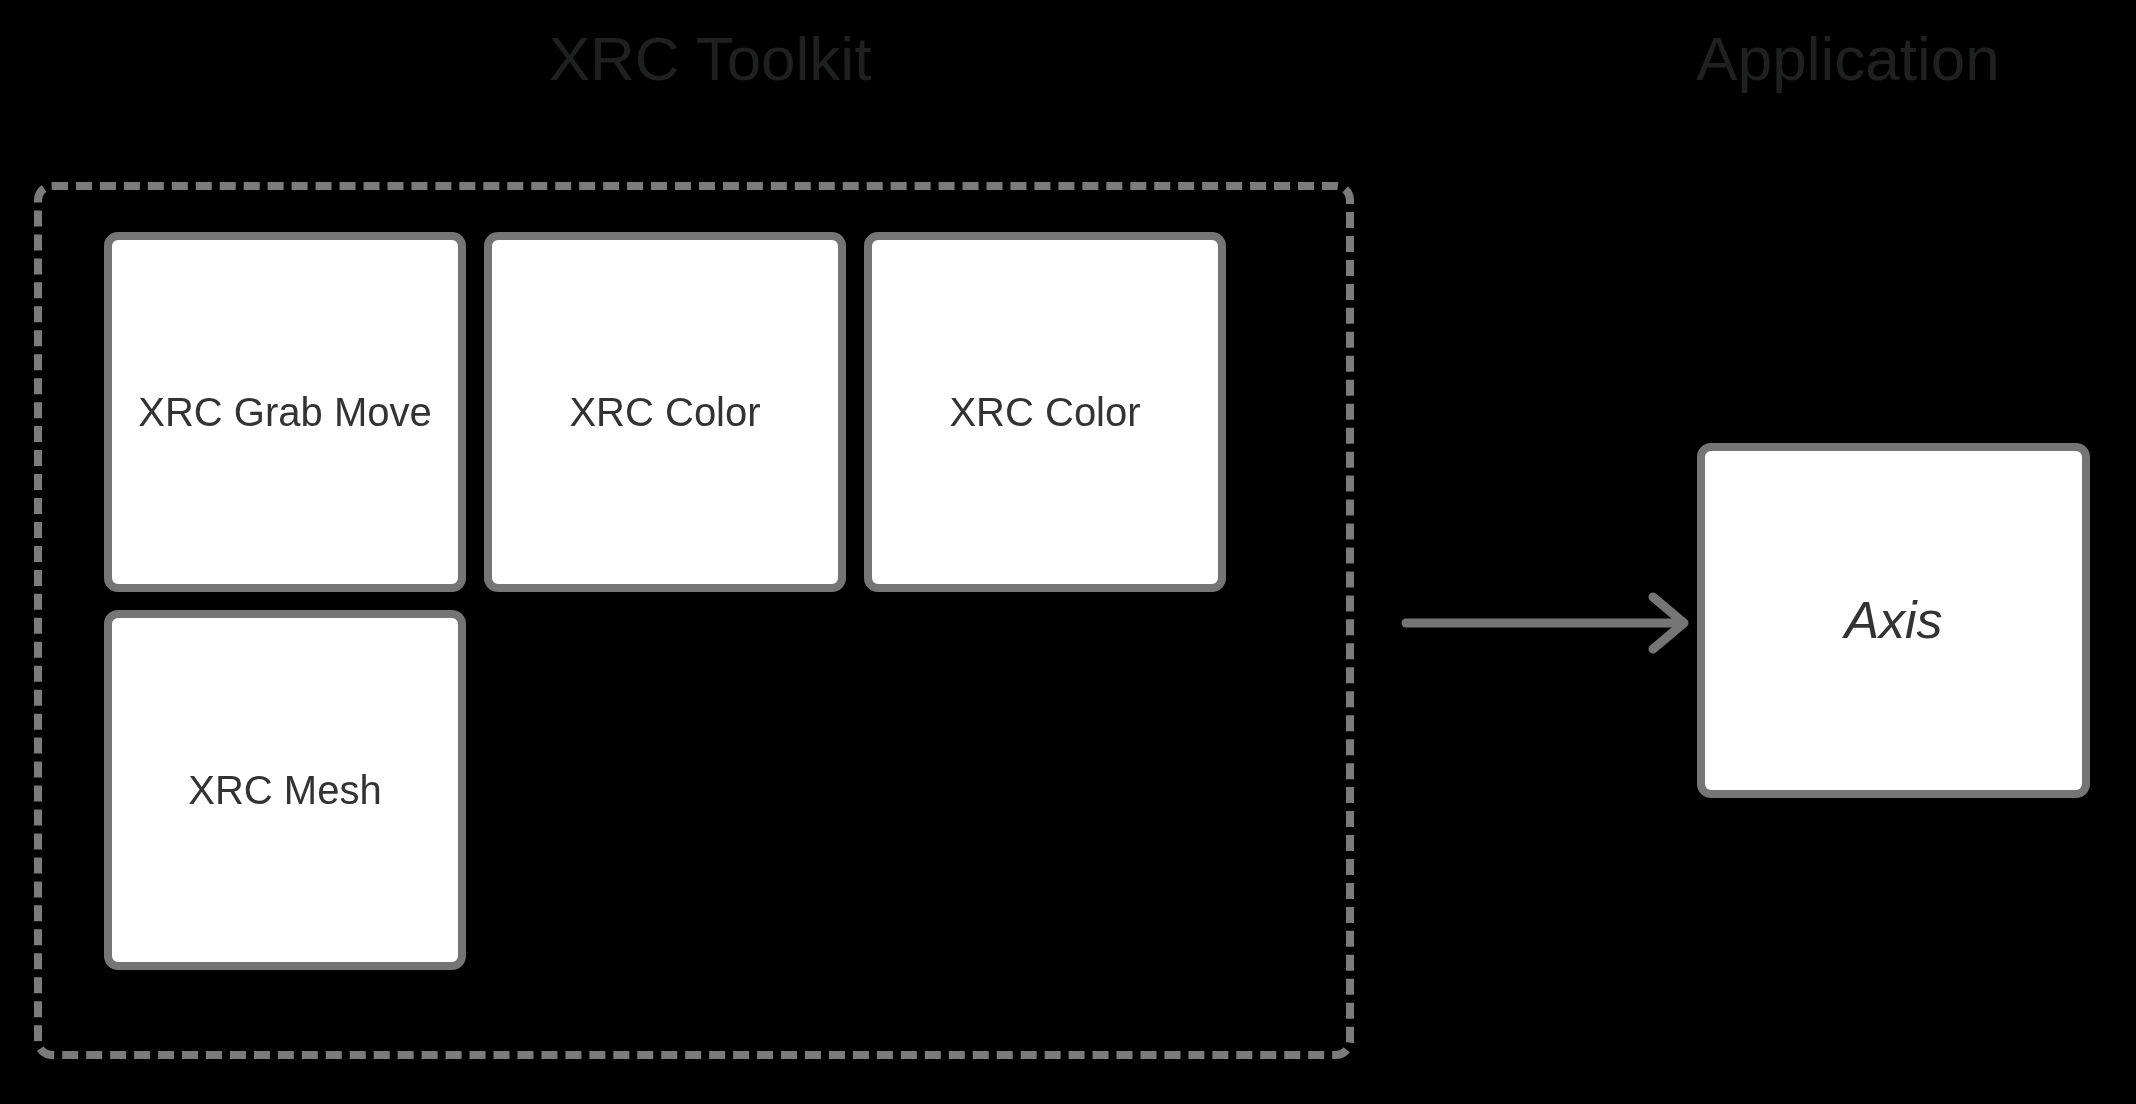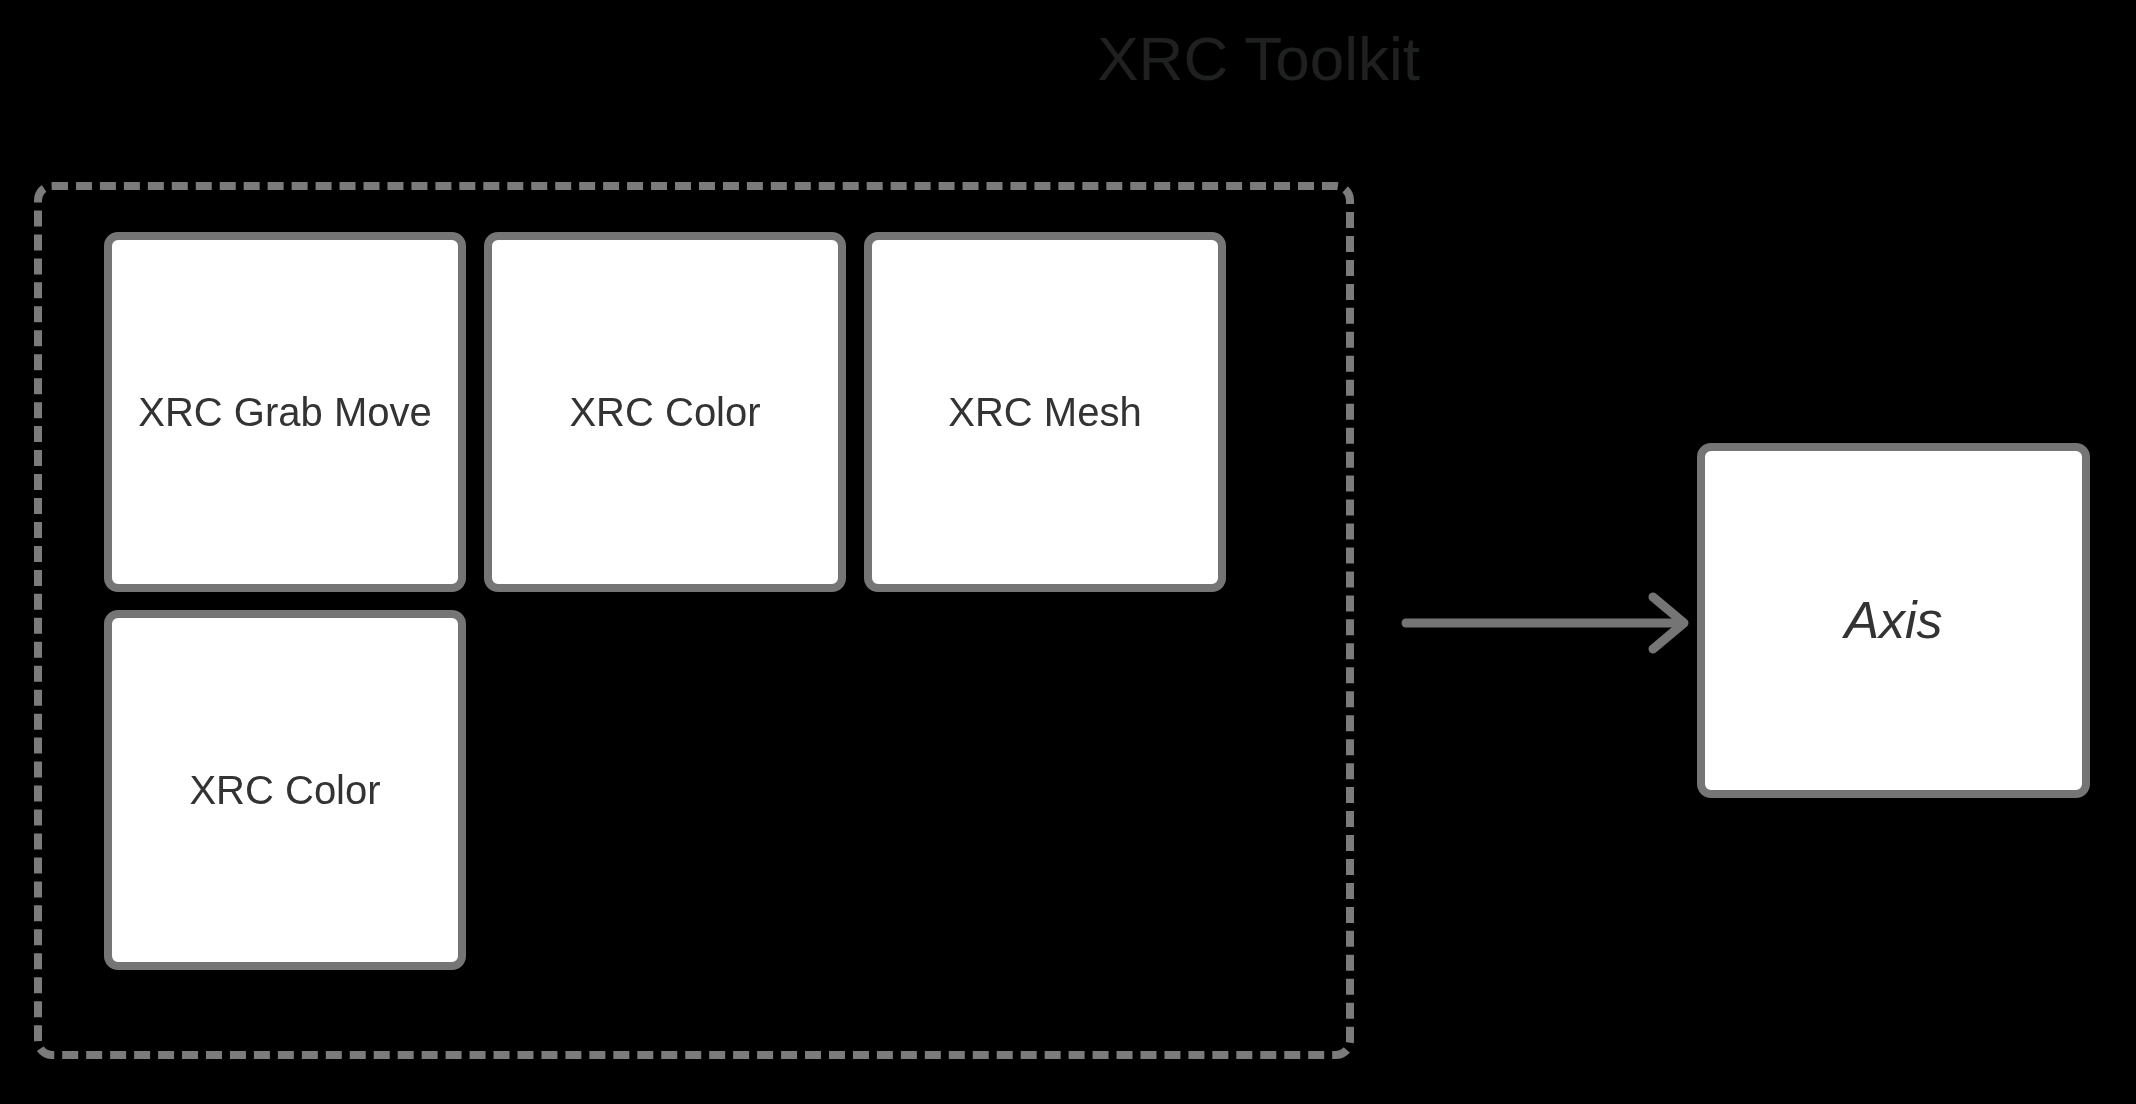--- a/index.html
+++ b/index.html
@@ -19,21 +19,21 @@
   }
 
   
   .group-title {
     position: absolute;
     color: #1f2020;
     font-size: 62px;
     font-weight: 400;
     line-height: 1;
     white-space: nowrap;
-    text-align: right;
+    text-align: center;
   }
   #title-toolkit {
     left: 0px;
     top: 28px;
     width: 1420px;
   }
   #title-application {
     left: 1560px;
     top: 28px;
     width: 576px;
@@ -106,40 +106,41 @@
     height: 66px;
   }
 </style>
 </head>
 <body>
 
 <div id="canvas">
 
   <div class="group-title" id="title-toolkit">XRC Toolkit</div>
 
+  <div class="group-title" id="title-application">Application</div>
 
   <div id="toolkit-container"></div>
 
   <div id="toolkit-grid">
 
     <div class="node-box">
       <span class="node-label">XRC Grab Move</span>
     </div>
 
 
     <div class="node-box">
       <span class="node-label">XRC Color</span>
     </div>
 
     <div class="node-box">
-      <span class="node-label">XRC Mesh</span>
+      <span class="node-label">XRC Color</span>
     </div>
 
     <div class="node-box">
-      <span class="node-label">XRC Color</span>
+      <span class="node-label">XRC Mesh</span>
     </div>
 
 
   </div>
 
   <svg id="arrow" viewBox="0 0 310 66">
     <line x1="11" y1="33" x2="288" y2="33" stroke="#757575" stroke-width="9" stroke-linecap="round"></line>
     <polyline points="258,7 289,33 258,59" fill="none" stroke="#757575" stroke-width="9" stroke-linecap="round" stroke-linejoin="round"></polyline>
   </svg>
 

